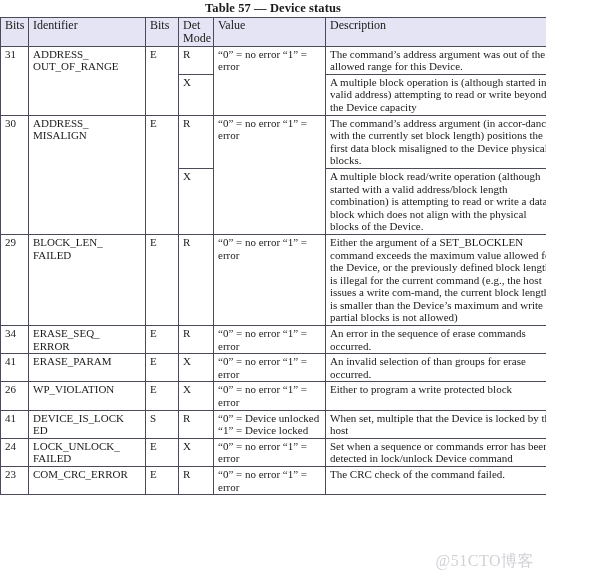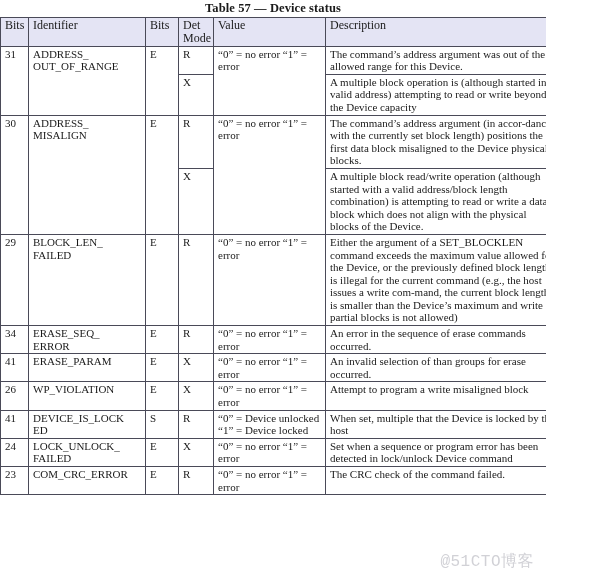--- a/index.html
+++ b/index.html
@@ -81,21 +81,21 @@
   td.value { }
   td.desc  { }
 
   
   #watermark {
     position: absolute;
     right: 12px;
     bottom: 7px;
     font-size: 16px;
     color: #c9c9cf;
-    font-family: Liberation Mono, monospace;
+    font-family: Liberation Serif, serif;
     letter-spacing: 0.5px;
     pointer-events: none;
     white-space: nowrap;
     opacity: 0.85;
   }
 </style>
 </head>
 <body>
 
 <div id="page">
@@ -185,41 +185,41 @@
           <td class="value">“0” = no error “1” = error</td>
           <td class="desc">An invalid selection of than groups for erase occurred.</td>
           <td class="clear">B</td>
         </tr>
         <tr>
           <td class="bits">26</td>
           <td class="ident">WP_VIOLATION</td>
           <td class="type">E</td>
           <td class="det">X</td>
           <td class="value">“0” = no error “1” = error</td>
-          <td class="desc">Attempt to program a write misaligned block</td>
+          <td class="desc">Either to program a write protected block</td>
           <td class="clear">B</td>
         </tr>
         <tr>
           <td class="bits">41</td>
           <td class="ident">DEVICE_IS_LOCK
 ED</td>
           <td class="type">S</td>
           <td class="det">R</td>
           <td class="value">“0” = Device unlocked “1” = Device locked</td>
           <td class="desc">When set, multiple that the Device is locked by the host</td>
           <td class="clear">A</td>
         </tr>
         <tr>
           <td class="bits">24</td>
           <td class="ident">LOCK_UNLOCK_
 FAILED</td>
           <td class="type">E</td>
           <td class="det">X</td>
           <td class="value">“0” = no error “1” = error</td>
-          <td class="desc">Set when a sequence or program error has been detected in lock/unlock Device command</td>
+          <td class="desc">Set when a sequence or commands error has been detected in lock/unlock Device command</td>
           <td class="clear">B</td>
         </tr>
         <tr>
           <td class="bits">23</td>
           <td class="ident">COM_CRC_ERROR</td>
           <td class="type">E</td>
           <td class="det">R</td>
           <td class="value">“0” = no error “1” = error</td>
           <td class="desc">The CRC check of the command failed.</td>
           <td class="clear">B</td>

